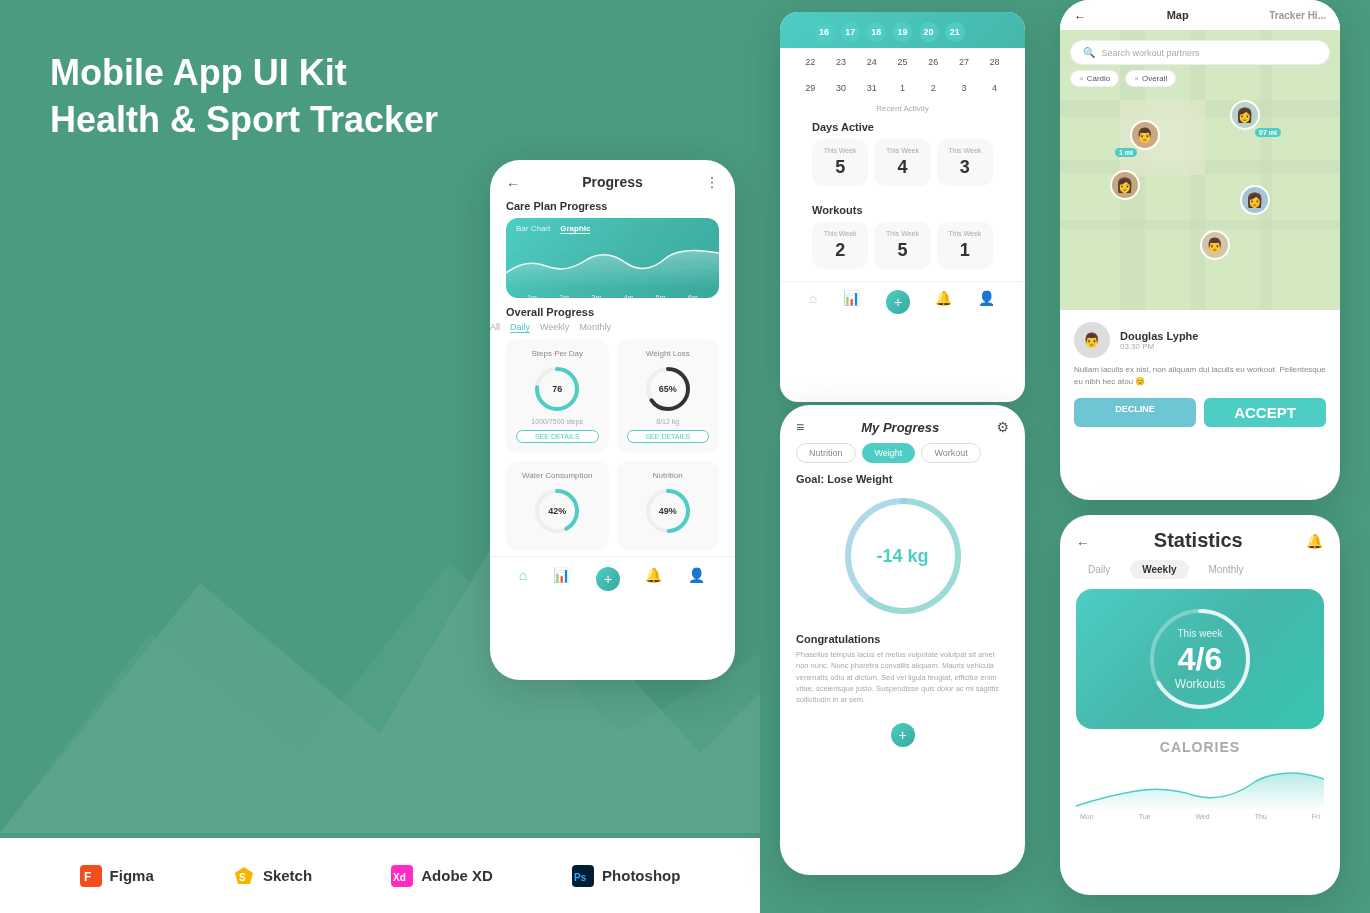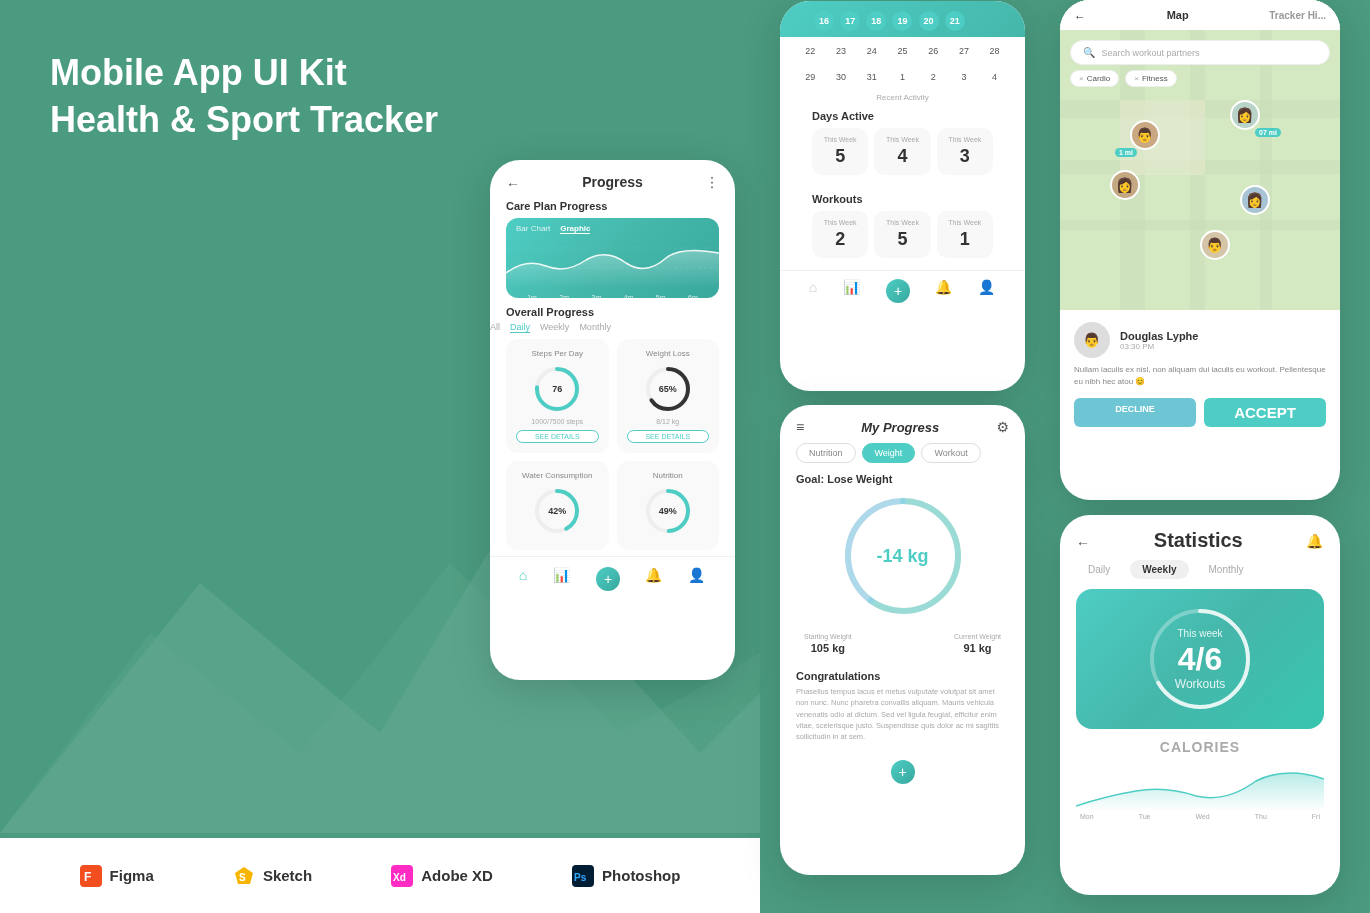--- a/index.html
+++ b/index.html
@@ -222,23 +222,24 @@
     .nav-icon {
       font-size: 14px;
       color: #ccc;
     }
 
     .nav-icon.active { color: #4ecdc4; }
 
     
     .phone2 {
       left: 780px;
-      top: 1px;
+      top: 12px;
       width: 245px;
       height: 390px;
+      border-radius: 18px;
     }
 
     .cal-grid {
       display: grid;
       grid-template-columns: repeat(7, 1fr);
       text-align: center;
       padding: 2px 16px;
       gap: 2px;
     }
 
@@ -937,30 +938,20 @@
     <svg width="130" height="130" viewBox="0 0 130 130">
       <circle cx="65" cy="65" r="55" fill="none" stroke="#e8e8e8" stroke-width="6"></circle>
       <circle cx="65" cy="65" r="55" fill="none" stroke="#4ecdc4" stroke-width="6" stroke-dasharray="207 345.6" stroke-linecap="round" transform="rotate(-90 65 65)" opacity="0.5"></circle>
       <circle cx="65" cy="65" r="55" fill="none" stroke="#87CEEB" stroke-width="6" stroke-dasharray="138 345.6" stroke-dashoffset="-207" stroke-linecap="round" transform="rotate(-90 65 65)" opacity="0.6"></circle>
     </svg>
     <div class="big-donut-label">
       <div class="big-donut-value">-14 kg</div>
     </div>
   </div>
 
-  <div class="weight-info">
-    <div class="weight-item">
-      <div class="weight-item-label">Starting Weight</div>
-      <div class="weight-item-value">105 kg</div>
-    </div>
-    <div class="weight-item">
-      <div class="weight-item-label">Current Weight</div>
-      <div class="weight-item-value">91 kg</div>
-    </div>
-  </div>
 
   <div class="congrats-section">
     <div class="congrats-title">Congratulations</div>
     <div class="congrats-text">Phasellus tempus lacus et metus vulputate volutpat sit amet non nunc. Nunc pharetra convallis aliquam. Mauris vehicula venenatis odio at dictum. Sed vel ligula feugiat, efficitur enim vitae, scelerisque justo. Suspendisse quis dolor ac mi sagittis sollicitudin in at sem.</div>
   </div>
 
   <div style="position:relative;text-align:center;padding:10px 0;">
     <span style="width:24px;height:24px;background:linear-gradient(135deg,#4ecdc4,#38a89d);border-radius:50%;display:inline-flex;align-items:center;justify-content:center;color:white;font-size:14px;">+</span>
   </div>
 </div>
@@ -976,21 +967,21 @@
       <span style="color:#aaa;font-size:10px;">🔍</span>
       <span style="color:#aaa;font-size:9px;">Search workout partners</span>
     </div>
     <div class="map-tags">
       <div class="map-tag">
         <span style="color:#aaa;">×</span>
         <span>Cardio</span>
       </div>
       <div class="map-tag">
         <span style="color:#aaa;">×</span>
-        <span>Fitness</span>
+        <span>Overall</span>
       </div>
     </div>
 
     <svg class="map-roads" viewBox="0 0 280 310" style="position:absolute;top:0;left:0;width:100%;height:100%;">
       <rect width="280" height="310" fill="#d4e8c2"></rect>
       <rect x="60" y="0" width="25" height="310" fill="#c8ddb8" opacity="0.5"></rect>
       <rect x="0" y="100" width="280" height="18" fill="#c8ddb8" opacity="0.5"></rect>
       <rect x="0" y="160" width="280" height="14" fill="#c8ddb8" opacity="0.5"></rect>
       <rect x="0" y="220" width="280" height="10" fill="#c8ddb8" opacity="0.5"></rect>
       <rect x="130" y="0" width="15" height="310" fill="#c8ddb8" opacity="0.5"></rect>

